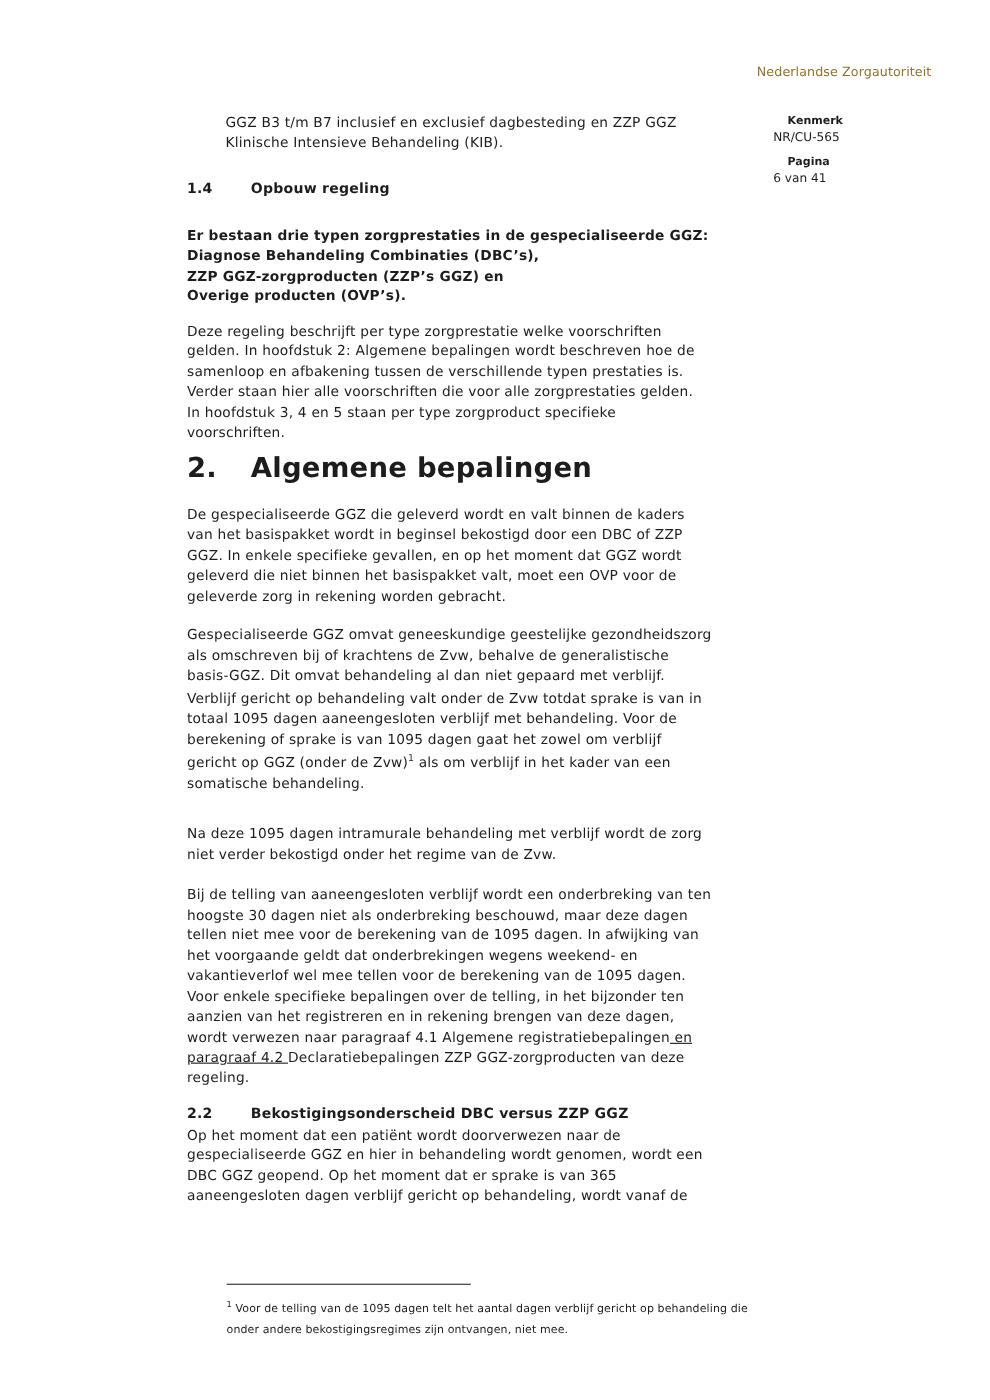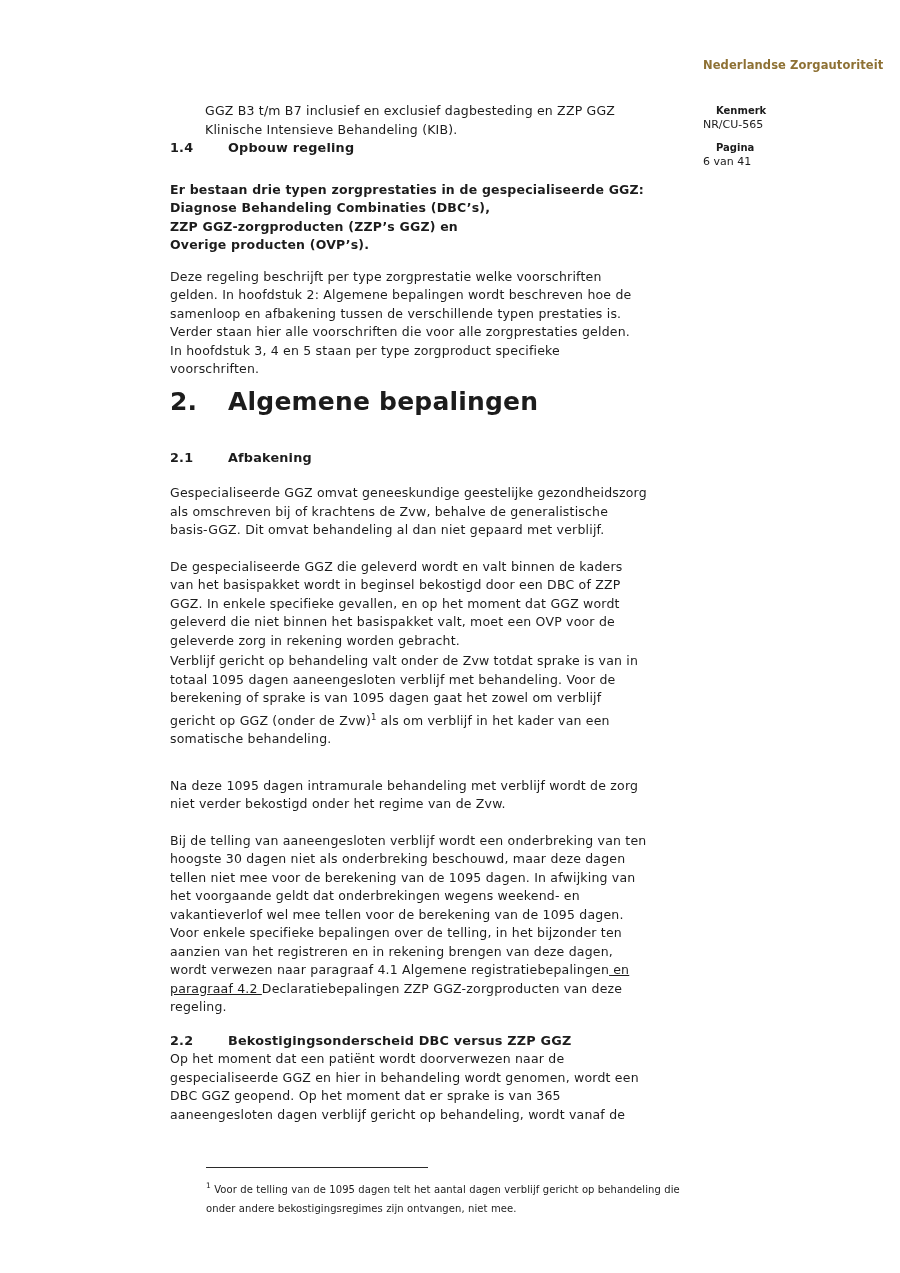--- a/index.html
+++ b/index.html
@@ -3,38 +3,38 @@
 <meta charset="utf-8">
 <style>
   html,body{margin:0;padding:0;background:#ffffff;}
   .page{
     position:relative;width:900px;height:1273px;background:#ffffff;
     font-family:"DejaVu Sans","Liberation Sans",sans-serif;color:#1c1c1c;
     overflow:hidden;
   }
   
   .brand{
-    position:absolute;left:703px;top:58px;
-    font-size:11.5px;font-weight:bold;color:#8e7134;letter-spacing:0.1px;
+    position:absolute;left:688px;top:58px;
+    font-size:11.5px;font-weight:normal;color:#8e7134;letter-spacing:0.1px;
   }
   
   .meta{position:absolute;left:703px;top:104px;width:160px;font-size:11px;line-height:14px;}
   .meta .label{font-weight:bold;font-size:10px;padding-left:13px;}
   .meta .block{margin-bottom:9px;}
   
   .main{
     position:absolute;left:170px;top:102px;width:562px;
     font-size:12.5px;line-height:18.5px;letter-spacing:0.2px;
   }
   .pre{white-space:pre-line;}
   .intro{margin:0 0 0 35px;}
   .sec-h{font-weight:bold;font-size:12.8px;}
   .num{display:inline-block;width:58px;}
   .ch-h{font-weight:bold;font-size:25px;line-height:30px;}
-  .mt-h14{}
+  .mt-h14{margin-top:24px;}
   .mt-p1{margin-top:23px;font-weight:bold;}
   .mt-p2{margin-top:13px;}
   .mt-ch2{margin-top:8px;}
   .mt-h21{margin-top:32px;}
   .mt-p3{margin-top:17px;}
   .mt-p4{margin-top:18px;}
   .mt-p5{margin-top:2px;}
   .mt-p6{margin-top:28px;}
   .mt-p7{margin-top:18px;}
   .mt-h22{margin-top:15px;}
@@ -85,33 +85,30 @@
 gelden. In hoofdstuk 2: Algemene bepalingen wordt beschreven hoe de
 samenloop en afbakening tussen de verschillende typen prestaties is.
 Verder staan hier alle voorschriften die voor alle zorgprestaties gelden.
 In hoofdstuk 3, 4 en 5 staan per type zorgproduct specifieke
 voorschriften.</div>
 
     <div class="ch-h mt-ch2">
       <span class="num">2.</span><span>Algemene bepalingen</span>
     </div>
 
-    <div class="sec-h mt-h21">
-      <span class="num">2.1</span><span>Afbakening</span>
-    </div>
-
-    <div class="pre mt-p3">Gespecialiseerde GGZ omvat geneeskundige geestelijke gezondheidszorg
-als omschreven bij of krachtens de Zvw, behalve de generalistische
-basis-GGZ. Dit omvat behandeling al dan niet gepaard met verblijf.</div>
 
     <div class="pre mt-p4">De gespecialiseerde GGZ die geleverd wordt en valt binnen de kaders
 van het basispakket wordt in beginsel bekostigd door een DBC of ZZP
 GGZ. In enkele specifieke gevallen, en op het moment dat GGZ wordt
 geleverd die niet binnen het basispakket valt, moet een OVP voor de
 geleverde zorg in rekening worden gebracht.</div>
+
+    <div class="pre mt-p3">Gespecialiseerde GGZ omvat geneeskundige geestelijke gezondheidszorg
+als omschreven bij of krachtens de Zvw, behalve de generalistische
+basis-GGZ. Dit omvat behandeling al dan niet gepaard met verblijf.</div>
 
     <div class="pre mt-p5"><span>Verblijf gericht op behandeling valt onder de Zvw totdat sprake is van in
 totaal 1095 dagen aaneengesloten verblijf met behandeling. Voor de
 berekening of sprake is van 1095 dagen gaat het zowel om verblijf
 gericht op GGZ (onder de Zvw)</span><span class="sup">1</span><span> als om verblijf in het kader van een
 somatische behandeling.</span></div>
 
     <div class="pre mt-p6">Na deze 1095 dagen intramurale behandeling met verblijf wordt de zorg
 niet verder bekostigd onder het regime van de Zvw.</div>
 

